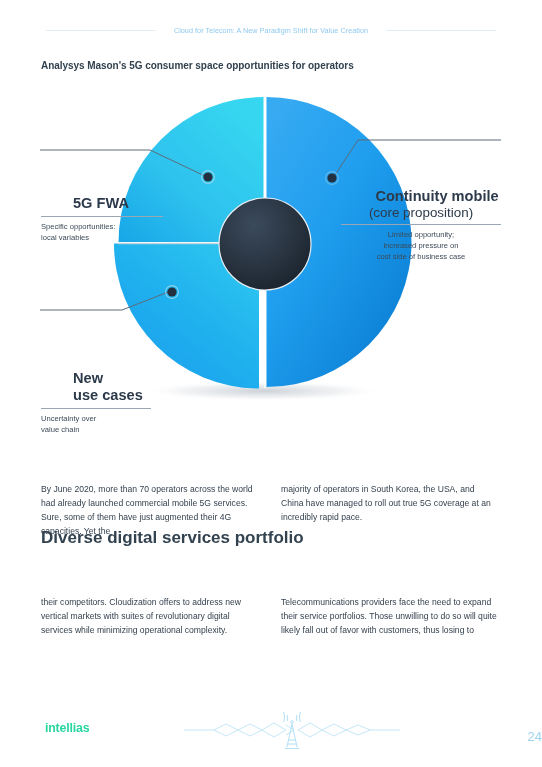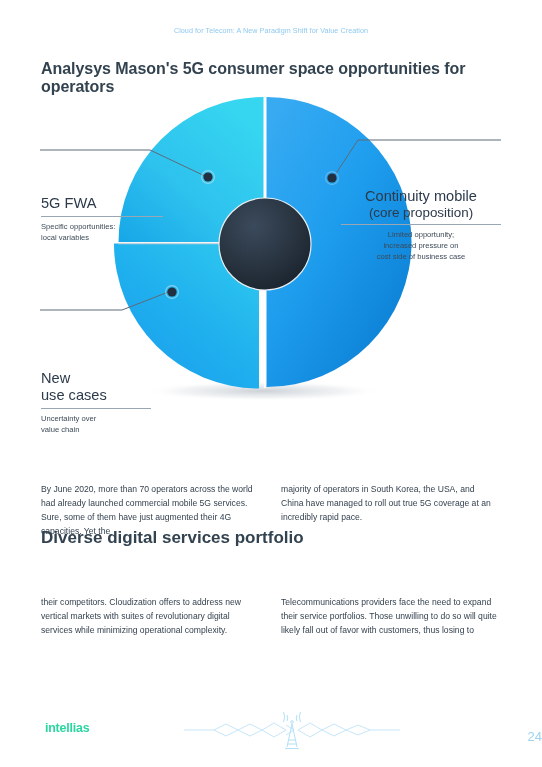--- a/index.html
+++ b/index.html
@@ -27,41 +27,40 @@
   .running-header {
     position: absolute;
     top: 23px;
     left: 0;
     right: 0;
     height: 14px;
     display: flex;
     align-items: center;
     justify-content: center;
     gap: 18px;
-    flex-direction: column;
   }
   .rh-rule {
     height: 1px;
     background: #e2ecf5;
     flex: 0 0 110px;
   }
   .rh-text {
     font-size: 7.2px;
     letter-spacing: 0.06px;
     color: #8fc9ef;
     white-space: nowrap;
     font-family: "Liberation Sans", sans-serif;
   }
 
   
   .slide-title {
     position: absolute;
     top: 60px;
     left: 41px;
-    font-size: 16px;
+    font-size: 10px;
     font-weight: bold;
     color: #32424f;
     letter-spacing: -0.05px;
   }
 
   
   .figure {
     position: absolute;
     left: 0;
     top: 88px;
@@ -76,25 +75,26 @@
     width: 542px;
     height: 325px;
     overflow: visible;
   }
 
   
   .callout {
     position: absolute;
   }
   .callout .c-title {
-    font-weight: normal;
+    font-weight: bold;
     color: #2c3a4b;
     font-size: 14.6px;
     line-height: 1.16;
     white-space: pre-line;
+    margin-left: 32px;
   }
   .callout .c-sub {
     font-weight: normal;
     color: #2c3a4b;
     font-size: 13.4px;
     line-height: 1.16;
   }
   .callout .c-rule {
     height: 1px;
     background: #9aa6b3;

